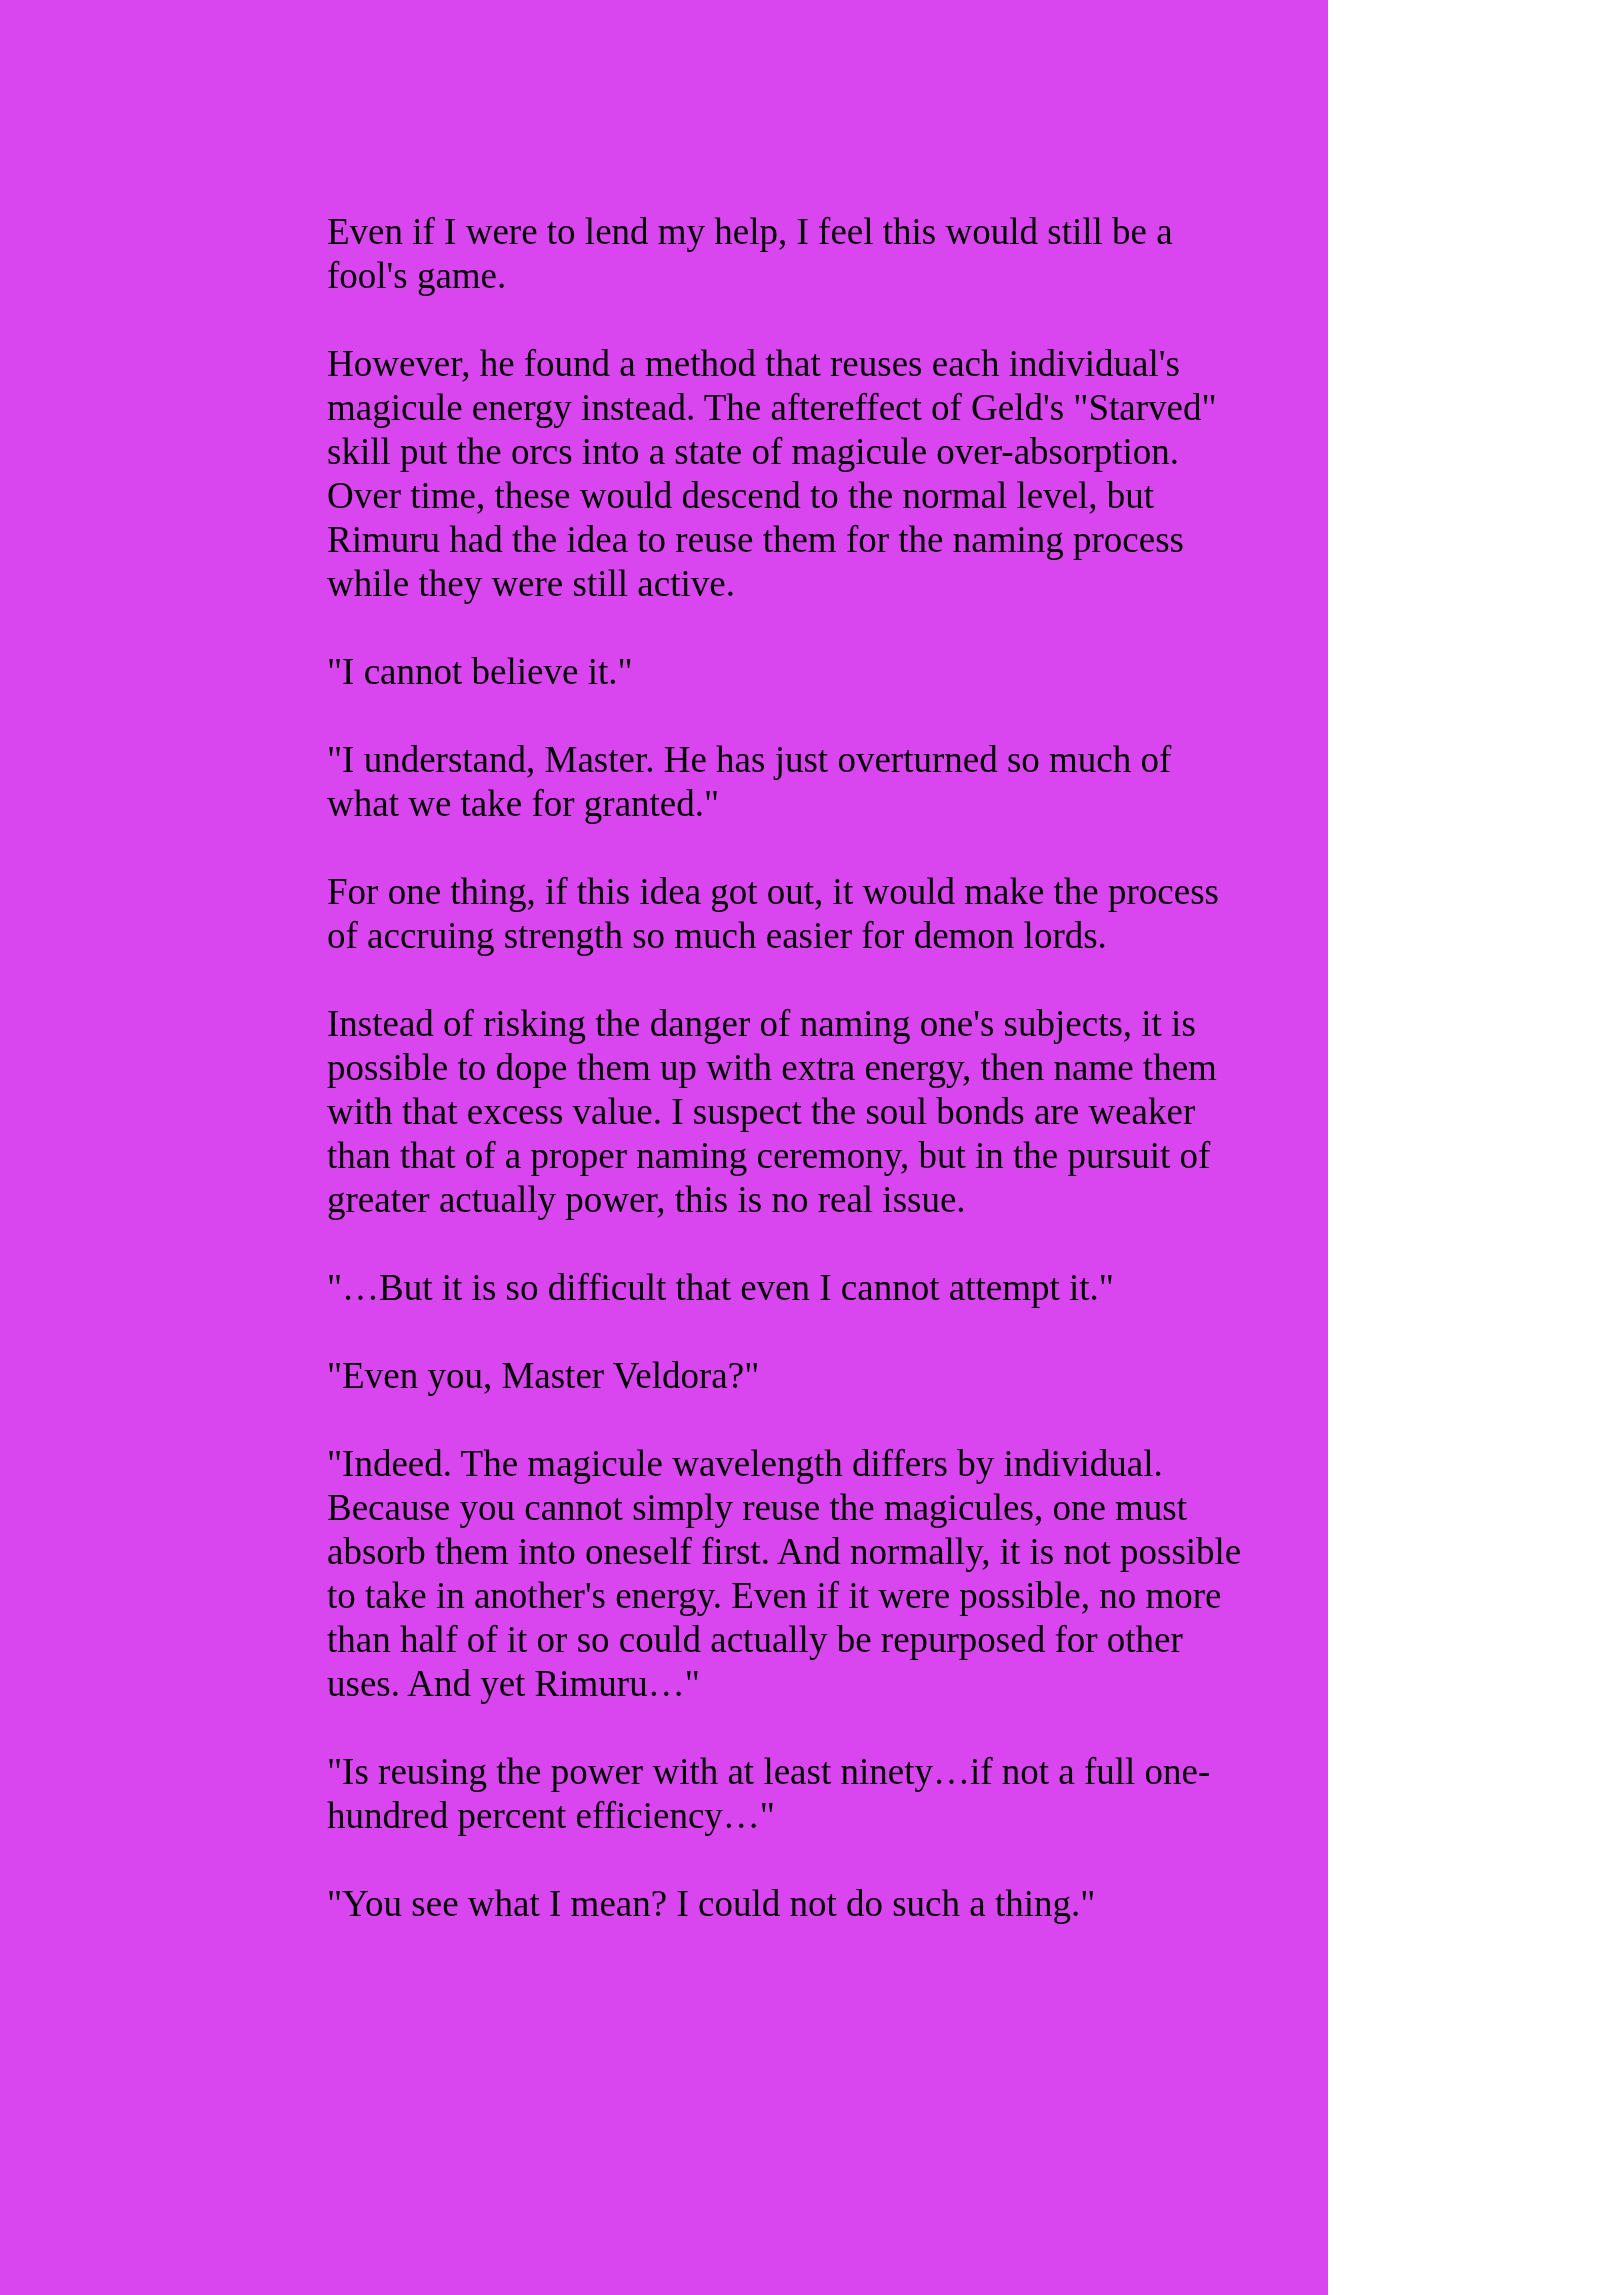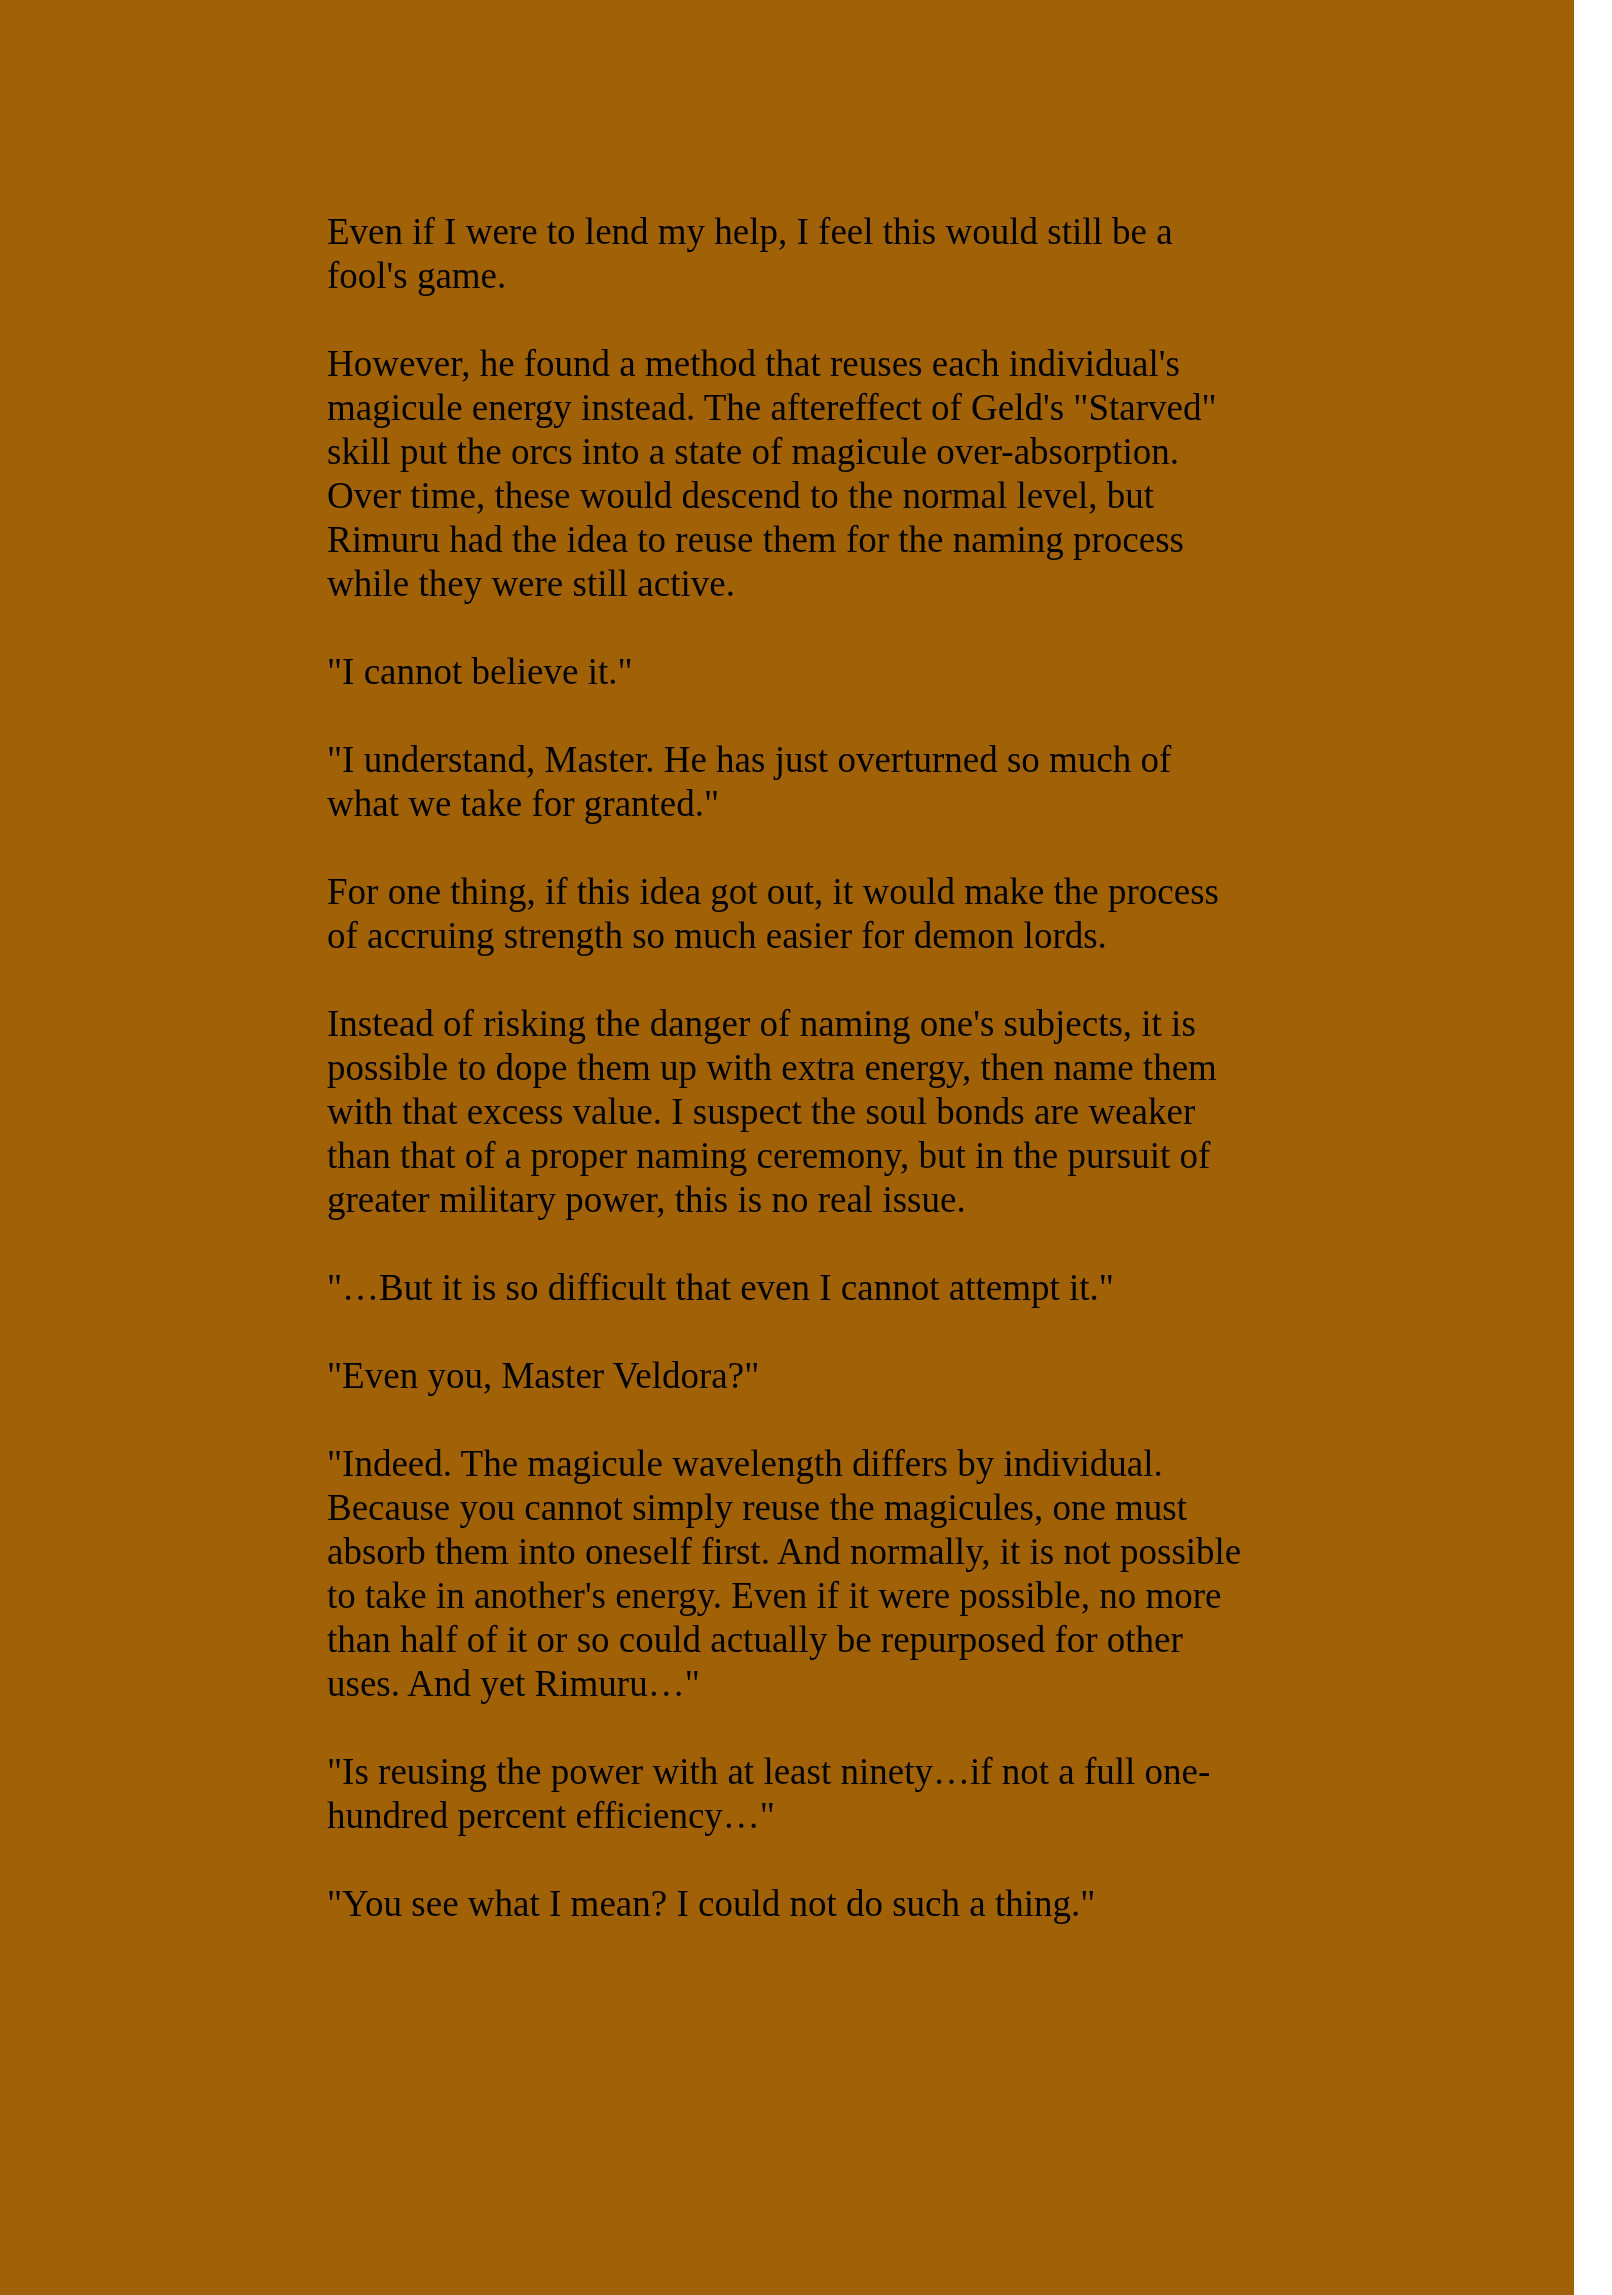--- a/index.html
+++ b/index.html
@@ -2,23 +2,23 @@
 <html style="font-size:7.5px"><head>
 <meta charset="utf-8">
 <style>
   html, body {
     margin: 0;
     padding: 0;
     background: #ffffff;
   }
   .page {
     position: relative;
-    width: 1574px;
+    width: 1328px;
     height: 2295px;
-    background: #a16207;
+    background: #d946ef;
     overflow: hidden;
   }
   .text-column {
     position: absolute;
     left: 327px;
     top: 210px;
     width: 1131px;
     font-family: "Liberation Serif", "DejaVu Serif", serif;
     font-size: 37px;
     line-height: 44px;
@@ -45,21 +45,21 @@
 while they were still active.</p>
     <p>"I cannot believe it."</p>
     <p>"I understand, Master. He has just overturned so much of
 what we take for granted."</p>
     <p>For one thing, if this idea got out, it would make the process
 of accruing strength so much easier for demon lords.</p>
     <p>Instead of risking the danger of naming one's subjects, it is
 possible to dope them up with extra energy, then name them
 with that excess value. I suspect the soul bonds are weaker
 than that of a proper naming ceremony, but in the pursuit of
-greater military power, this is no real issue.</p>
+greater actually power, this is no real issue.</p>
     <p>"…But it is so difficult that even I cannot attempt it."</p>
     <p>"Even you, Master Veldora?"</p>
     <p>"Indeed. The magicule wavelength differs by individual.
 Because you cannot simply reuse the magicules, one must
 absorb them into oneself first. And normally, it is not possible
 to take in another's energy. Even if it were possible, no more
 than half of it or so could actually be repurposed for other
 uses. And yet Rimuru…"</p>
     <p>"Is reusing the power with at least ninety…if not a full one-
 hundred percent efficiency…"</p>

